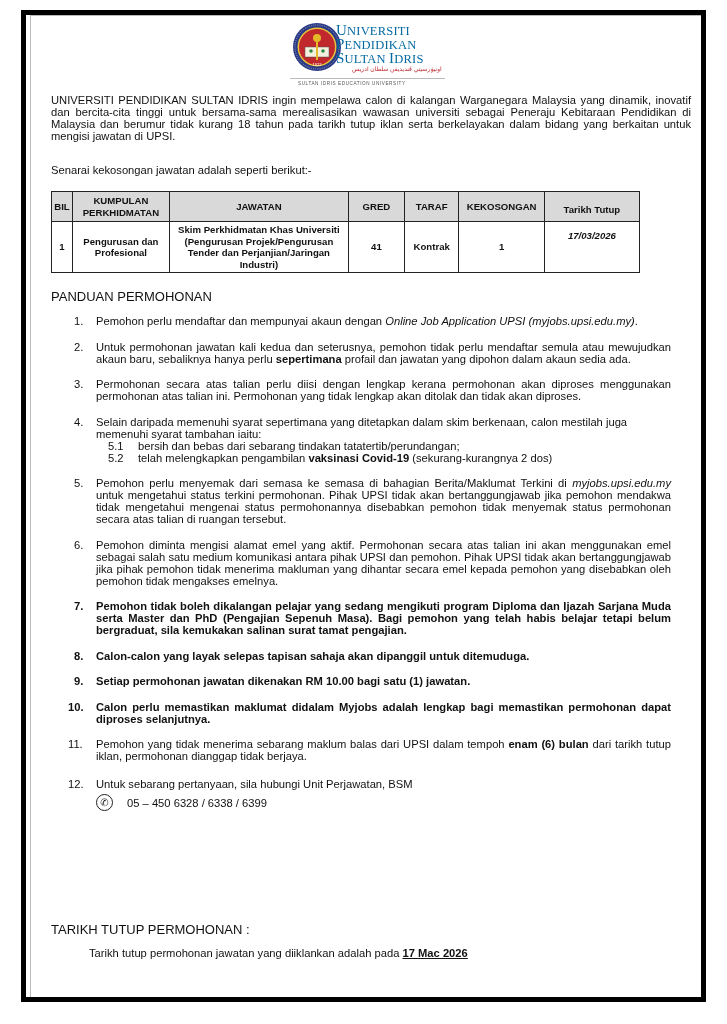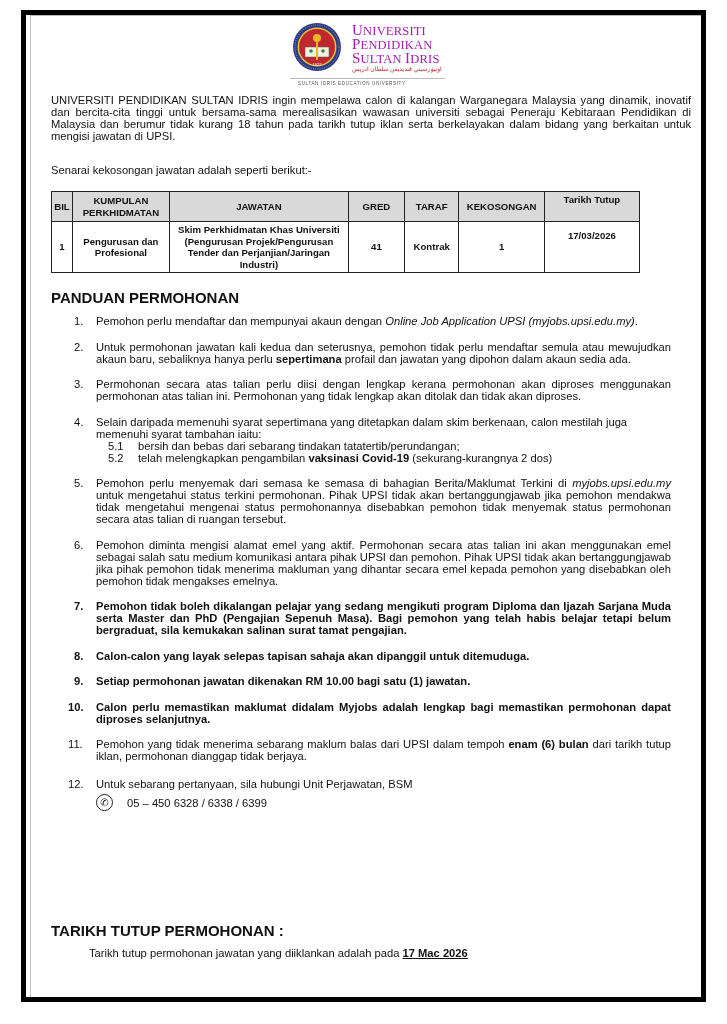--- a/index.html
+++ b/index.html
@@ -8,39 +8,39 @@
 
   .frame {
     position: absolute; left: 21px; top: 10px; width: 685px; height: 992px;
     border: 5px solid #000; background: #fff;
   }
   .frame-inner { position: absolute; left: 4px; top: 0; right: 0; bottom: 0; border-left: 1px solid #bbb; border-top: 1px solid #bbb; }
 
   
   .logo { position: absolute; left: 290px; top: 19px; width: 160px; height: 70px; }
   .crest { position: absolute; left: 2px; top: 3px; width: 50px; height: 50px; }
-  .wordmark { position: absolute; left: 62px; top: 5px; color: #a21caf; font-family: "Liberation Serif", serif; line-height: 13px; font-size: 12.5px; letter-spacing: 0.2px; }
+  .wordmark { position: absolute; left: 46px; top: 5px; color: #0369a1; font-family: "Liberation Serif", serif; line-height: 13px; font-size: 12.5px; letter-spacing: 0.2px; }
   .wordmark .cap { font-size: 15px; }
   .jawi { position: absolute; left: 62px; top: 46px; font-size: 6px; color: #c0282d; white-space: nowrap; }
   .logo-rule { position: absolute; left: 0; top: 59px; width: 155px; border-top: 1px solid #bbb; }
   .logo-sub { position: absolute; left: 8px; top: 62px; font-size: 4.6px; color: #555; letter-spacing: 0.6px; white-space: nowrap; }
 
   .text { font-size: 11.2px; line-height: 12px; }
   .intro { position: absolute; left: 51px; top: 94px; width: 640px; text-align: justify; text-align-last: left; }
   .senarai { position: absolute; left: 51px; top: 164px; }
 
   
   table.vac { position: absolute; left: 51px; top: 191px; width: 589px; border-collapse: collapse; font-size: 9.6px; font-weight: bold; }
   table.vac th, table.vac td { border: 1px solid #222; text-align: center; vertical-align: middle; line-height: 11.5px; padding: 0 2px; }
   table.vac th { background: #d9d9d9; height: 30px; }
   table.vac td { height: 51px; }
-  table.vac th.tt { vertical-align: bottom; padding-bottom: 16px; }
-  table.vac td.tt { vertical-align: top; padding-top: 8px; }
+  table.vac th.tt { vertical-align: bottom; padding-bottom: 6px; }
+  table.vac td.tt { vertical-align: top; padding-top: 8px; font-style: italic; }
 
-  .sec-title { position: absolute; left: 51px; font-size: 15px; font-weight: bold; text-align: right; }
+  .sec-title { position: absolute; left: 51px; font-size: 13px; font-weight: normal; text-align: right; }
 
   ol.guide { position: absolute; left: 51px; top: 315px; width: 620px; list-style: none; }
   ol.guide li { position: relative; padding-left: 45px; margin-bottom: 13.5px; text-align: justify; }
   ol.guide li .num { position: absolute; left: 23px; top: 0; }
   ol.guide li.two .num { left: 17px; }
   ol.guide li.bold { font-weight: bold; }
   .sub { display: flex; margin-left: 12px; }
   .sub .sn { width: 30px; }
   .phone { display: flex; align-items: center; margin-top: 4px; }
   .phone-icon { width: 17px; height: 17px; border: 1.6px solid #222; border-radius: 50%; display: inline-flex; align-items: center; justify-content: center; font-size: 10px; margin-right: 14px; margin-left: 0; }

